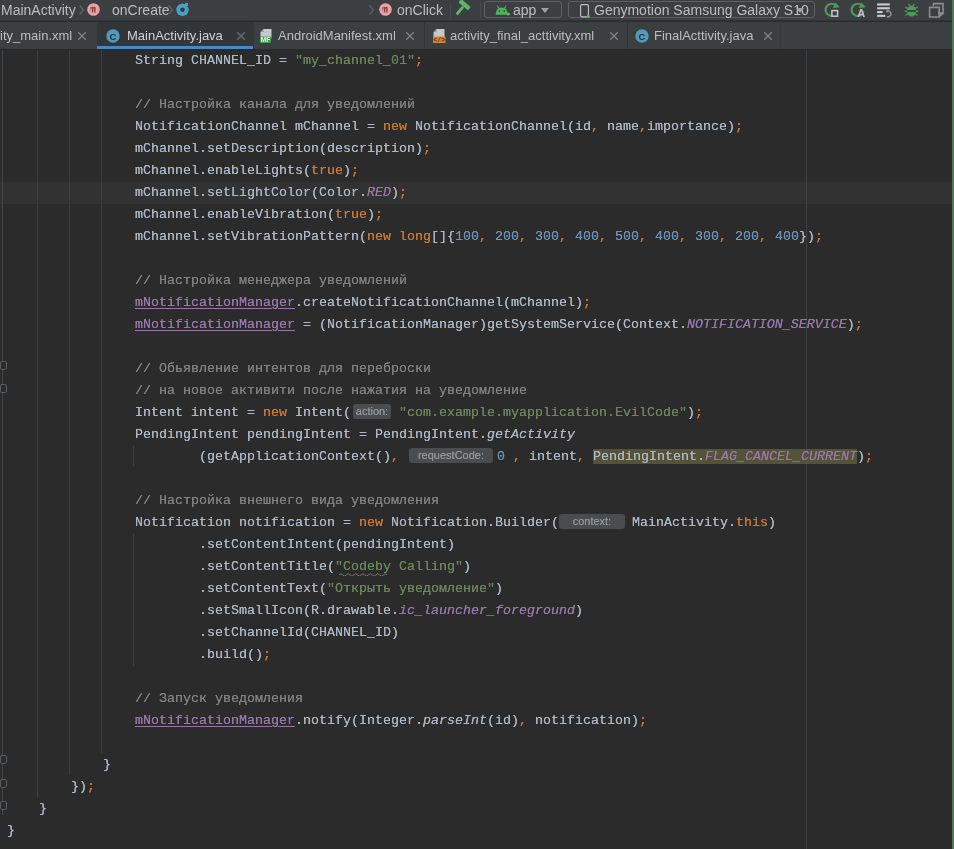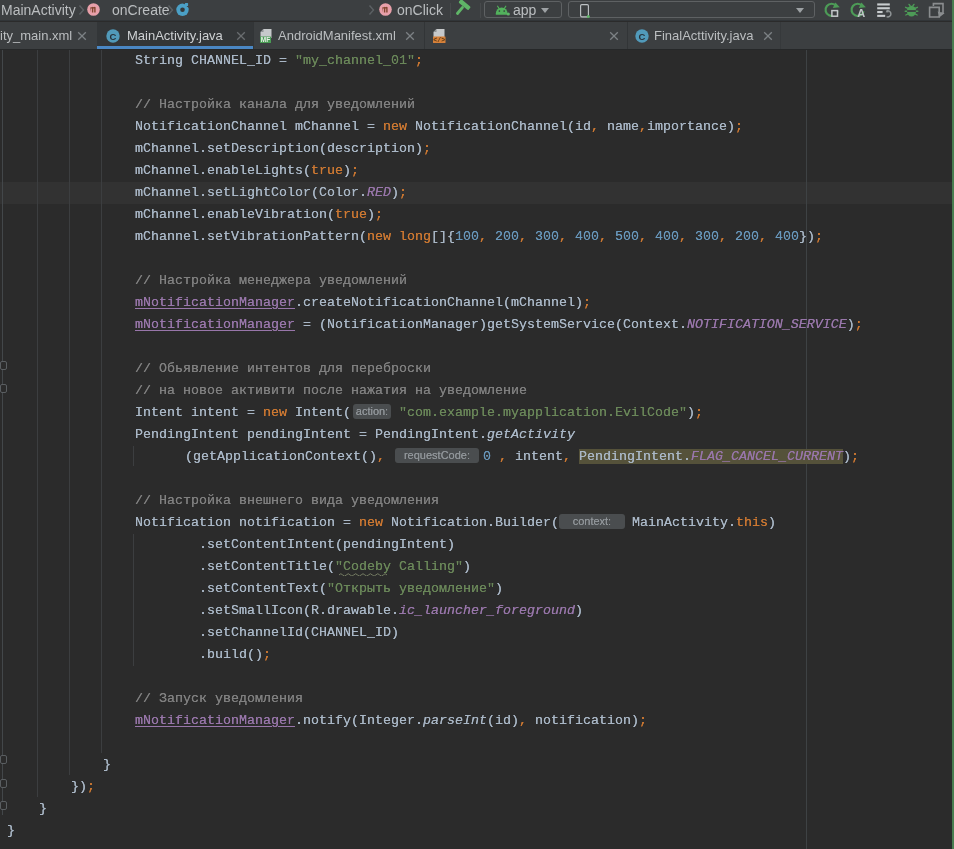--- a/index.html
+++ b/index.html
@@ -59,21 +59,21 @@
 <div class="cl" style="top:182px;left:135.0px">mChannel.setLightColor(Color.<span class="fi">RED</span>)<span class="o">;</span></div>
 <div class="cl" style="top:204px;left:135.0px">mChannel.enableVibration(<span class="k">true</span>)<span class="o">;</span></div>
 <div class="cl" style="top:226px;left:135.0px">mChannel.setVibrationPattern(<span class="k">new</span> <span class="k">long</span>[]{<span class="n">100</span><span class="o">,</span> <span class="n">200</span><span class="o">,</span> <span class="n">300</span><span class="o">,</span> <span class="n">400</span><span class="o">,</span> <span class="n">500</span><span class="o">,</span> <span class="n">400</span><span class="o">,</span> <span class="n">300</span><span class="o">,</span> <span class="n">200</span><span class="o">,</span> <span class="n">400</span>})<span class="o">;</span></div>
 <div class="cl" style="top:270px;left:135.0px"><span class="c">// Настройка менеджера уведомлений</span></div>
 <div class="cl" style="top:292px;left:135.0px"><span class="fu">mNotificationManager</span>.createNotificationChannel(mChannel)<span class="o">;</span></div>
 <div class="cl" style="top:314px;left:135.0px"><span class="fu">mNotificationManager</span> = (NotificationManager)getSystemService(Context.<span class="fi">NOTIFICATION_SERVICE</span>)<span class="o">;</span></div>
 <div class="cl" style="top:358px;left:135.0px"><span class="c">// Обьявление интентов для переброски</span></div>
 <div class="cl" style="top:380px;left:135.0px"><span class="c">// на новое активити после нажатия на уведомление</span></div>
 <div class="cl" style="top:402px;left:135.0px">Intent intent = <span class="k">new</span> Intent(<span class="hint" style="width:38px;margin-left:2px;margin-right:8px">action:</span><span class="s">"com.example.myapplication.EvilCode"</span>)<span class="o">;</span></div>
 <div class="cl" style="top:424px;left:135.0px">PendingIntent pendingIntent = PendingIntent.<span class="i">getActivity</span></div>
-<div class="cl" style="top:446px;left:185px">(getApplicationContext()<span class="o">,</span> <span class="hint" style="width:84px;margin-left:2px;margin-right:4px">requestCode:</span><span class="n">0</span> <span class="o">,</span> intent<span class="o">,</span> <span class="flag">PendingIntent.<span class="fi2">FLAG_CANCEL_CURRENT</span></span>)<span class="o">;</span></div>
+<div class="cl" style="top:446px;left:199.0px">(getApplicationContext()<span class="o">,</span> <span class="hint" style="width:84px;margin-left:2px;margin-right:4px">requestCode:</span><span class="n">0</span> <span class="o">,</span> intent<span class="o">,</span> <span class="flag">PendingIntent.<span class="fi2">FLAG_CANCEL_CURRENT</span></span>)<span class="o">;</span></div>
 <div class="cl" style="top:490px;left:135.0px"><span class="c">// Настройка внешнего вида уведомления</span></div>
 <div class="cl" style="top:512px;left:135.0px">Notification notification = <span class="k">new</span> Notification.Builder(<span class="hint" style="width:66px;margin-left:0;margin-right:7px">context:</span>MainActivity.<span class="k">this</span>)</div>
 <div class="cl" style="top:534px;left:199.0px">.setContentIntent(pendingIntent)</div>
 <div class="cl" style="top:556px;left:199.0px">.setContentTitle(<span class="s">"</span><span class="s wav">Codeby</span><span class="s"> Calling"</span>)</div>
 <div class="cl" style="top:578px;left:199.0px">.setContentText(<span class="s">"Открыть уведомление"</span>)</div>
 <div class="cl" style="top:600px;left:199.0px">.setSmallIcon(R.drawable.<span class="fi">ic_launcher_foreground</span>)</div>
 <div class="cl" style="top:622px;left:199.0px">.setChannelId(CHANNEL_ID)</div>
 <div class="cl" style="top:644px;left:199.0px">.build()<span class="o">;</span></div>
 <div class="cl" style="top:688px;left:135.0px"><span class="c">// Запуск уведомления</span></div>
 <div class="cl" style="top:710px;left:135.0px"><span class="fu">mNotificationManager</span>.notify(Integer.<span class="i">parseInt</span>(id)<span class="o">,</span> notification)<span class="o">;</span></div>
@@ -149,20 +149,21 @@
     </span>
   <span class="bc" style="left:513px">app</span>
   <span class="tri" style="left:541px;top:8px"></span>
   <div class="box" style="left:568px;width:247px"></div>
   <span class="ic" style="left:578px;top:3px">
       <svg width="13" height="16" viewBox="0 0 13 16">
         <rect x="2.6" y="1.6" width="7.8" height="12.2" rx="1.2" fill="none" stroke="#bdc1c4" stroke-width="1.15"></rect>
         <circle cx="10.3" cy="13.4" r="1.5" fill="#5fb567"></circle>
       </svg>
     </span>
+  <span class="bc" style="left:594px">Genymotion Samsung Galaxy S10</span>
   <span class="tri" style="left:796px;top:8px"></span>
   <span class="ic" style="left:823px;top:2px">
       <svg width="18" height="17" viewBox="0 0 18 17">
         <path d="M13.4 4.0 A 6.1 6.1 0 1 0 14.6 9.2" fill="none" stroke="#4d9b57" stroke-width="2.2"></path>
         <path d="M9.8 5.9 L16.8 5.3 L12.4 0.4 z" fill="#4d9b57"></path>
         <rect x="8.9" y="8.6" width="5.6" height="5.6" fill="#3c3f41" stroke="#c3c7c9" stroke-width="1.5"></rect>
       </svg>
     </span>
   <span class="ic" style="left:849px;top:2px">
       <svg width="18" height="17" viewBox="0 0 18 17">
@@ -257,20 +258,21 @@
     </span>
   <div class="tabsep" style="left:424px"></div>
   <span class="ic" style="left:432px;top:6px">
       <svg width="15" height="16" viewBox="0 0 15 16">
         <path d="M4.5 1 h8 v9 h-11 V4 z" fill="#c6c9cb"></path>
         <path d="M4.5 1 v3 h-3 z" fill="#8e9294"></path>
         <rect x="1" y="8.5" width="12.5" height="6.5" rx="0.5" fill="#d6813a"></rect>
         <text x="7.2" y="13.8" font-family="Liberation Mono" font-size="6.5" font-weight="bold" fill="#5a3a14" text-anchor="middle">&lt;/&gt;</text>
       </svg>
     </span>
+  <span class="tabtxt" style="left:450px">activity_final_acttivity.xml</span>
   <span class="ic" style="left:609px;top:9px">
       <svg width="10" height="10" viewBox="0 0 10 10" style="opacity:0.8">
         <g stroke="#8d9296" stroke-width="1.25">
           <line x1="1.2" y1="1.2" x2="8.8" y2="8.8"></line>
           <line x1="8.8" y1="1.2" x2="1.2" y2="8.8"></line>
         </g>
       </svg>
     </span>
   <div class="tabsep" style="left:627px"></div>
   <span class="ic" style="left:634px;top:6px">

